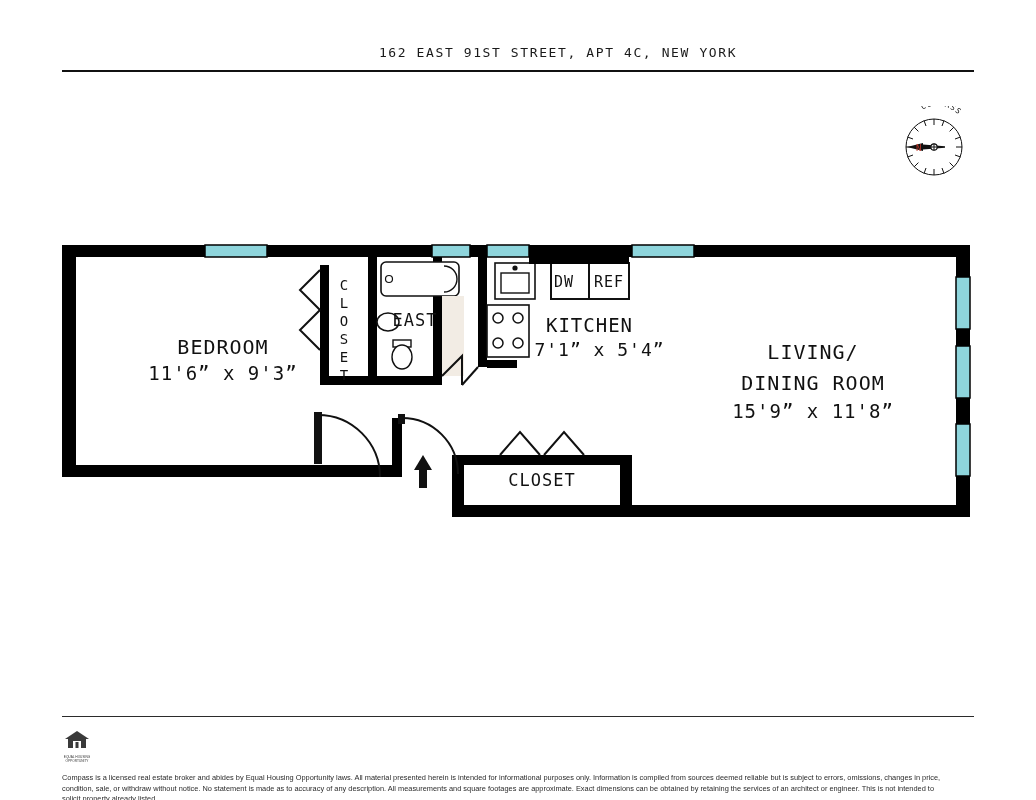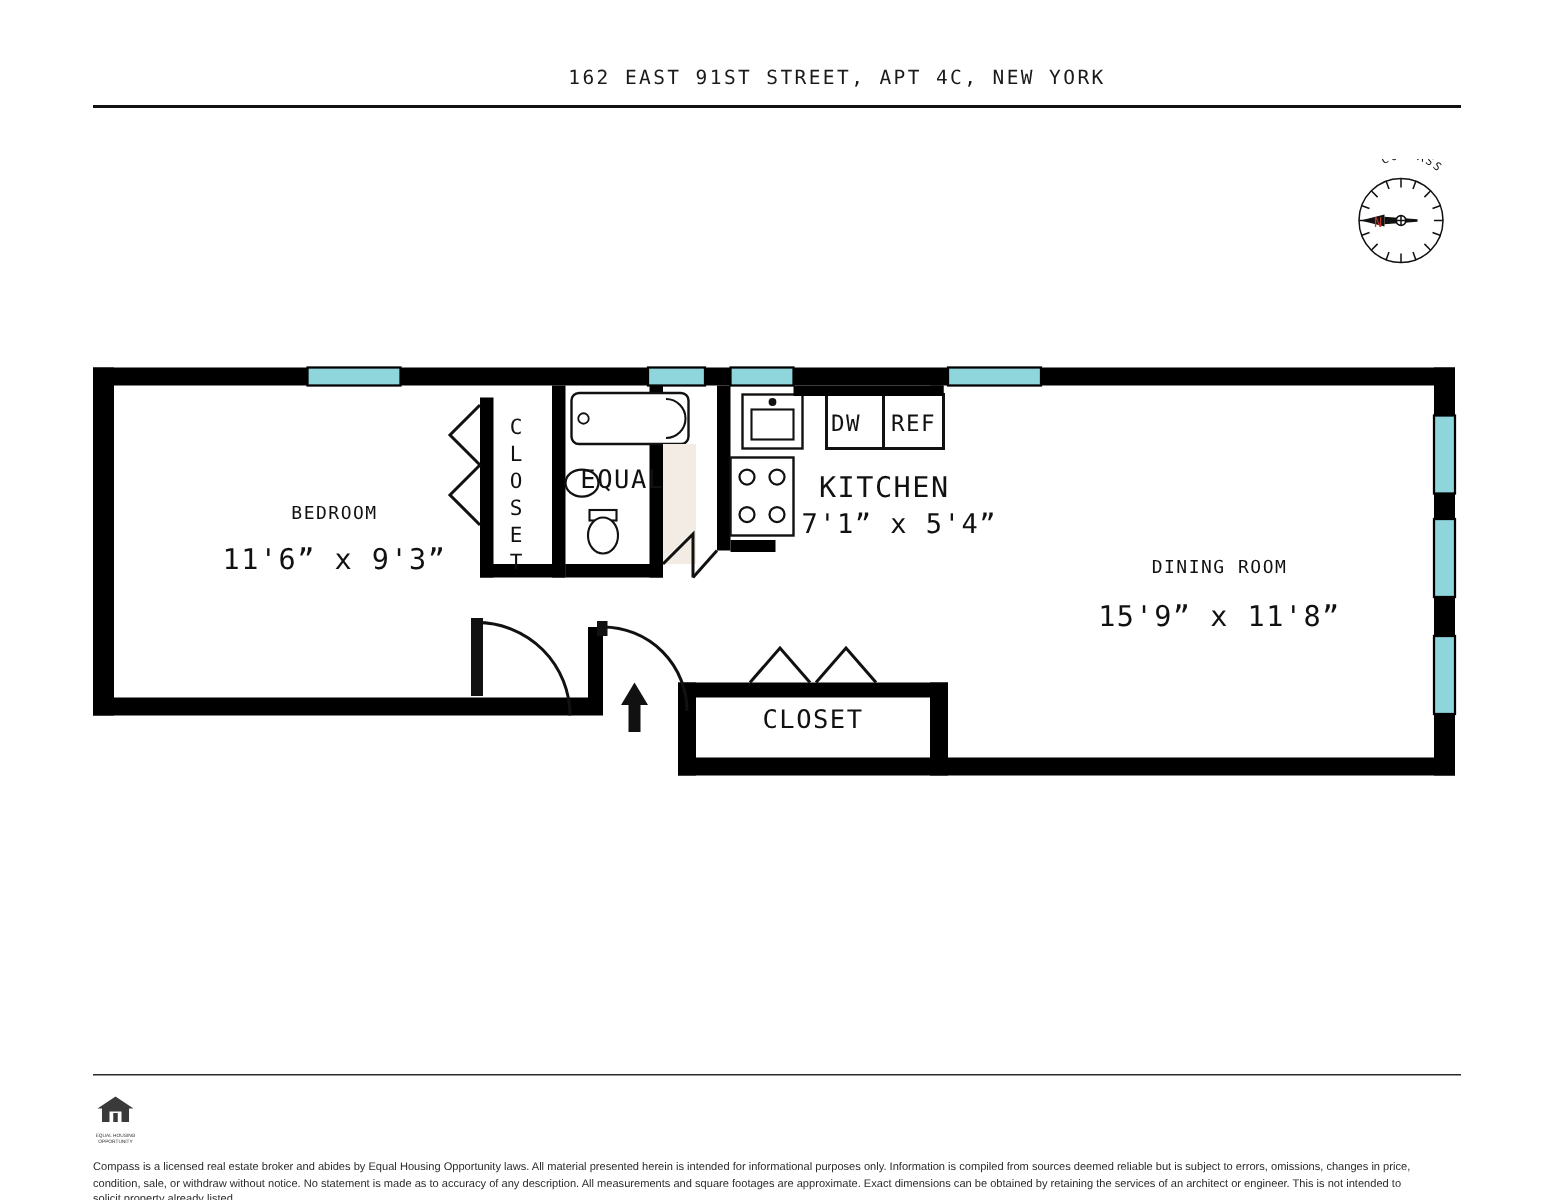--- a/index.html
+++ b/index.html
@@ -58,21 +58,21 @@
   .room-label {
     position: absolute;
     font-family: "DejaVu Sans Mono", monospace;
     color: #111111;
     text-align: center;
     letter-spacing: 1px;
     line-height: 1.35;
     white-space: nowrap;
   }
   .room-name {
-    font-size: 12px;
+    font-size: 20px;
   }
   .room-dims {
     font-size: 19px;
   }
   .small-label {
     font-size: 14px;
     letter-spacing: 1px;
   }
   .vert-label {
     position: absolute;
@@ -287,28 +287,29 @@
       <rect x="419" y="470" width="8" height="18" fill="#111"></rect>
     </g>
   </svg>
 
   
   <div class="room-label room-name" style="left: 108px; top: 334px; width: 230px;">BEDROOM</div>
   <div class="room-label room-dims" style="left: 108px; top: 361px; width: 230px;">11'6” x 9'3”</div>
 
   <div class="vert-label" style="left: 336px; top: 277px;">CLOSET</div>
 
-  <div class="room-label small-label" style="left: 372px; top: 309px; width: 86px; font-size:17px;">EQUAL</div>
+  <div class="room-label small-label" style="left: 372px; top: 309px; width: 86px; font-size:17px;">EAST</div>
 
   <div class="room-label" style="left: 487px; top: 313px; width: 205px; font-size:19px;">KITCHEN</div>
   <div class="room-label" style="left: 487px; top: 338px; width: 205px; font-size:18px;margin-left:10px;">7'1” x 5'4”</div>
 
   <div class="room-label" style="left: 551px; top: 272px; width: 26px; font-size:15px;">DW</div>
   <div class="room-label" style="left: 589px; top: 272px; width: 40px; font-size:15px;">REF</div>
 
+  <div class="room-label room-name" style="left: 688px; top: 339px; width: 250px;">LIVING/</div>
   <div class="room-label room-name" style="left: 688px; top: 370px; width: 250px;">DINING ROOM</div>
   <div class="room-label room-dims" style="left: 688px; top: 399px; width: 250px;">15'9” x 11'8”</div>
 
   <div class="room-label" style="left: 462px; top: 469px; width: 160px; font-size:17px;">CLOSET</div>
 </div>
 
 <div id="footer-rule"></div>
 <div id="footer">
   <div id="eho-logo">
     <svg width="26" height="20" viewBox="0 0 26 20">

